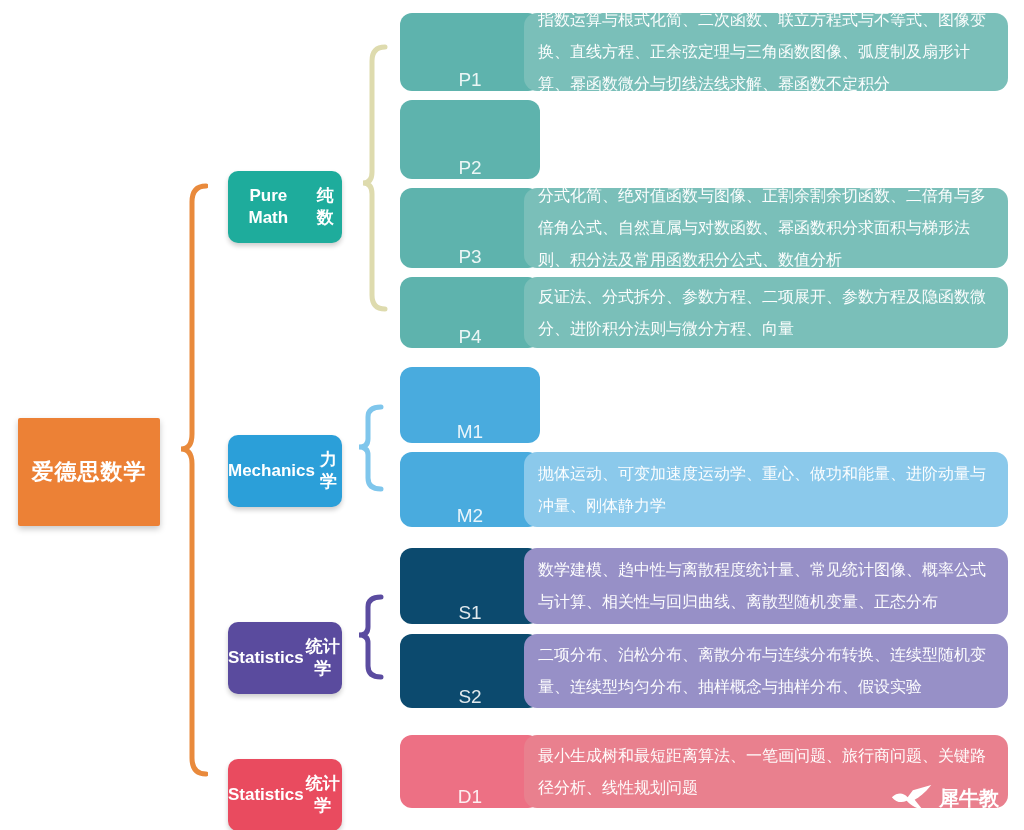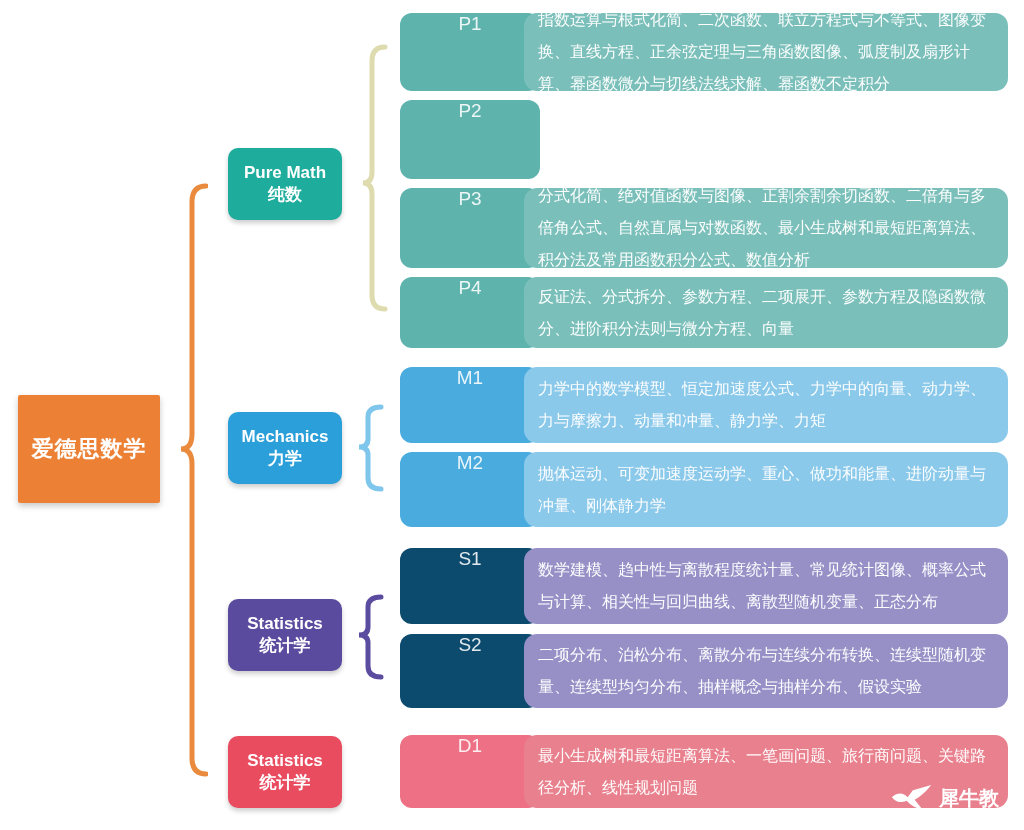--- a/index.html
+++ b/index.html
@@ -1,30 +1,30 @@
 <!DOCTYPE html>
 <html><head>
 <meta charset="utf-8">
 <style>
   html,body{margin:0;padding:0;background:#fff;}
   body{width:1024px;height:830px;overflow:hidden;font-family:"Liberation Sans",sans-serif;}
   .canvas{position:relative;width:1024px;height:830px;background:#ffffff;}
 
-  .node{position:absolute;color:#fff;display:flex;flex-direction:column;justify-content:center;
-        align-items:center;text-align:right;font-weight:bold;box-sizing:border-box;}
+  .node{position:absolute;color:#fff;display:flex;flex-direction:row;justify-content:center;
+        align-items:center;text-align:center;font-weight:bold;box-sizing:border-box;margin-top:23px;}
   .root{left:18px;top:395px;width:142px;height:108px;background:#EC8136;font-size:22px;
         border-radius:2px;box-shadow:0 3px 6px rgba(0,0,0,.22);letter-spacing:1px;}
   .cat{width:114px;height:72px;font-size:17px;line-height:1.3;border-radius:10px;
        box-shadow:0 3px 5px rgba(0,0,0,.2);}
   .cat-pure{left:228px;top:148px;background:#1EAC9C;}
   .cat-mech{left:228px;top:412px;background:#2B9FD9;}
   .cat-stat{left:228px;top:599px;background:#5A4B9E;}
   .cat-dec{left:228px;top:736px;background:#E94B5F;}
 
-  .mod{position:absolute;left:400px;width:140px;border-radius:12px;display:flex;align-items:flex-start;
+  .mod{position:absolute;left:400px;width:140px;border-radius:12px;display:flex;align-items:flex-end;
        justify-content:center;color:rgba(255,255,255,.88);font-size:19px;box-sizing:border-box;}
   .desc{position:absolute;left:524px;width:484px;border-radius:13px;display:flex;align-items:center;
         color:rgba(255,255,255,.97);font-size:16px;line-height:32px;padding:0 14px;
         box-sizing:border-box;text-align:left;}
 
   .pos-p1{top:13px;height:78px}  .pos-p2{top:100px;height:79px}
   .pos-p3{top:188px;height:80px} .pos-p4{top:277px;height:71px}
   .pos-m1{top:367px;height:76px} .pos-m2{top:452px;height:75px}
   .pos-s1{top:548px;height:76px} .pos-s2{top:634px;height:74px}
   .pos-d1{top:735px;height:73px}
@@ -108,27 +108,24 @@
     <span>S2</span>
   </div>
   <div class="mod pos-d1 c-dec-mod">
     <span>D1</span>
   </div>
 
   <div class="desc pos-p1 c-pure-desc">
     <span>指数运算与根式化简、二次函数、联立方程式与不等式、图像变换、直线方程、正余弦定理与三角函数图像、弧度制及扇形计算、幂函数微分与切线法线求解、幂函数不定积分</span>
   </div>
   <div class="desc pos-p3 c-pure-desc">
-    <span>分式化简、绝对值函数与图像、正割余割余切函数、二倍角与多倍角公式、自然直属与对数函数、最小生成树和最短距离算法、积分法及常用函数积分公式、数值分析</span>
+    <span>分式化简、绝对值函数与图像、正割余割余切函数、二倍角与多倍角公式、自然直属与对数函数、幂函数积分求面积与梯形法则、积分法及常用函数积分公式、数值分析</span>
   </div>
   <div class="desc pos-p4 c-pure-desc">
     <span>反证法、分式拆分、参数方程、二项展开、参数方程及隐函数微分、进阶积分法则与微分方程、向量</span>
-  </div>
-  <div class="desc pos-m1 c-mech-desc">
-    <span>力学中的数学模型、恒定加速度公式、力学中的向量、动力学、力与摩擦力、动量和冲量、静力学、力矩</span>
   </div>
   <div class="desc pos-m2 c-mech-desc">
     <span>抛体运动、可变加速度运动学、重心、做功和能量、进阶动量与冲量、刚体静力学</span>
   </div>
   <div class="desc pos-s1 c-stat-desc">
     <span>数学建模、趋中性与离散程度统计量、常见统计图像、概率公式与计算、相关性与回归曲线、离散型随机变量、正态分布</span>
   </div>
   <div class="desc pos-s2 c-stat-desc">
     <span>二项分布、泊松分布、离散分布与连续分布转换、连续型随机变量、连续型均匀分布、抽样概念与抽样分布、假设实验</span>
   </div>

